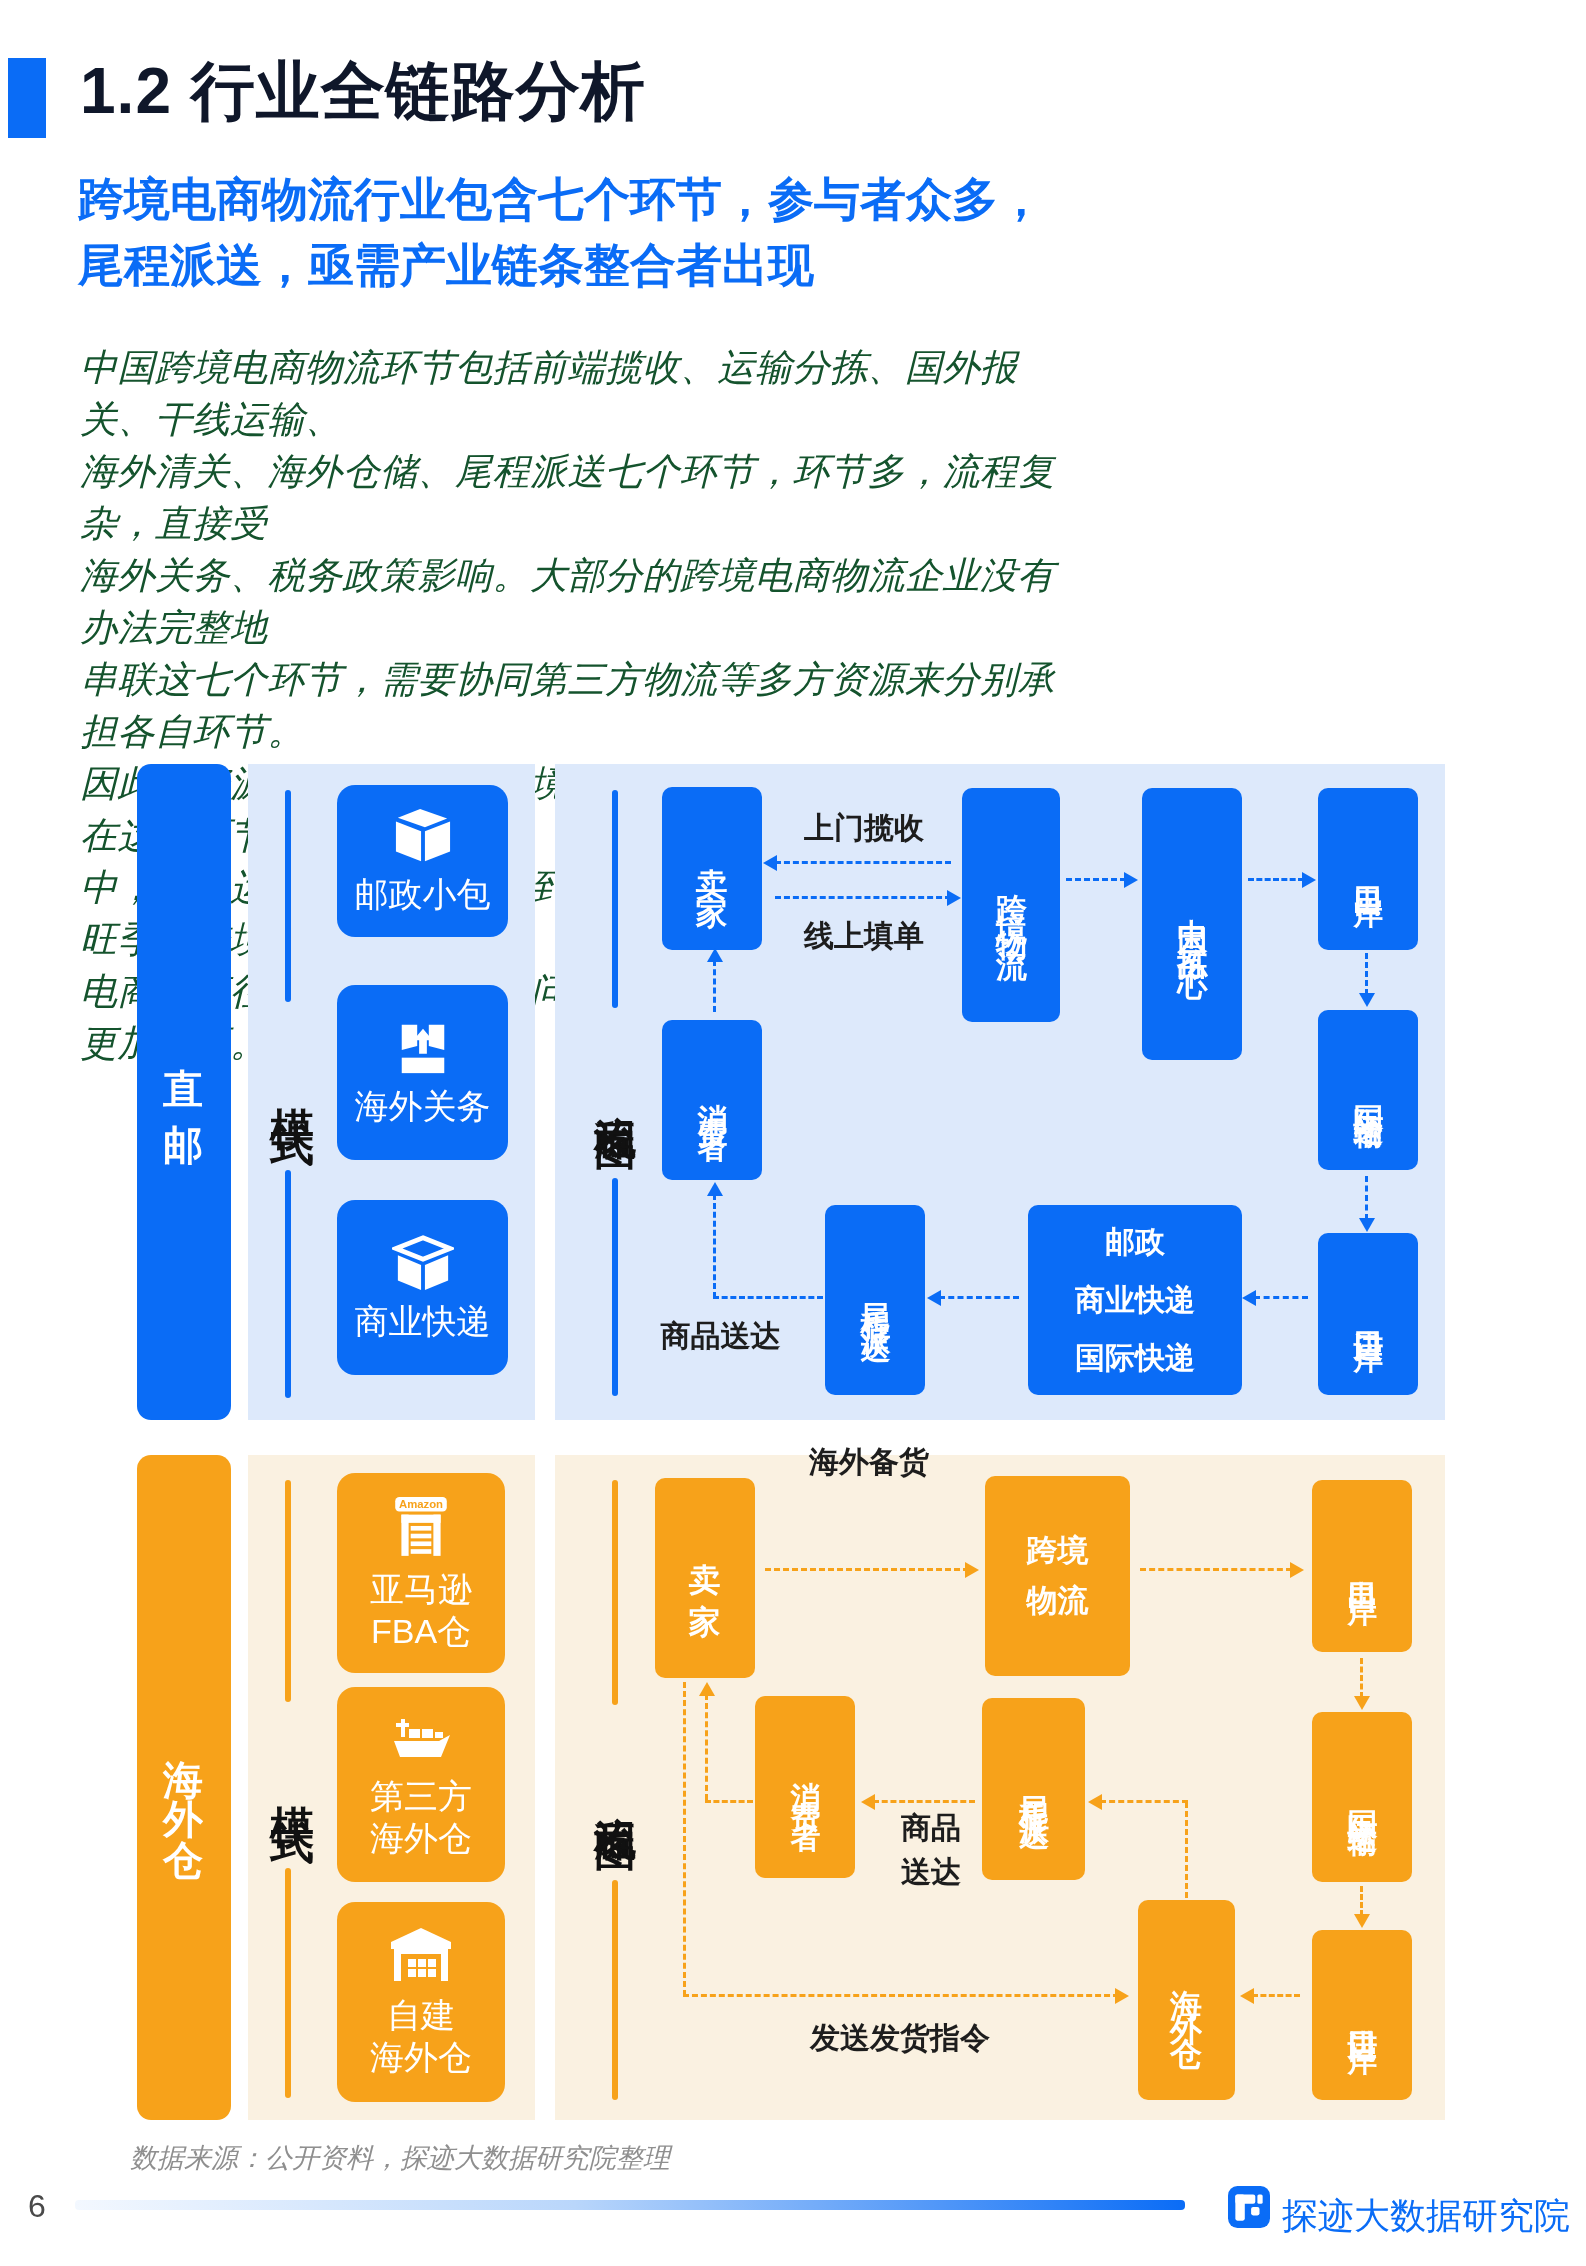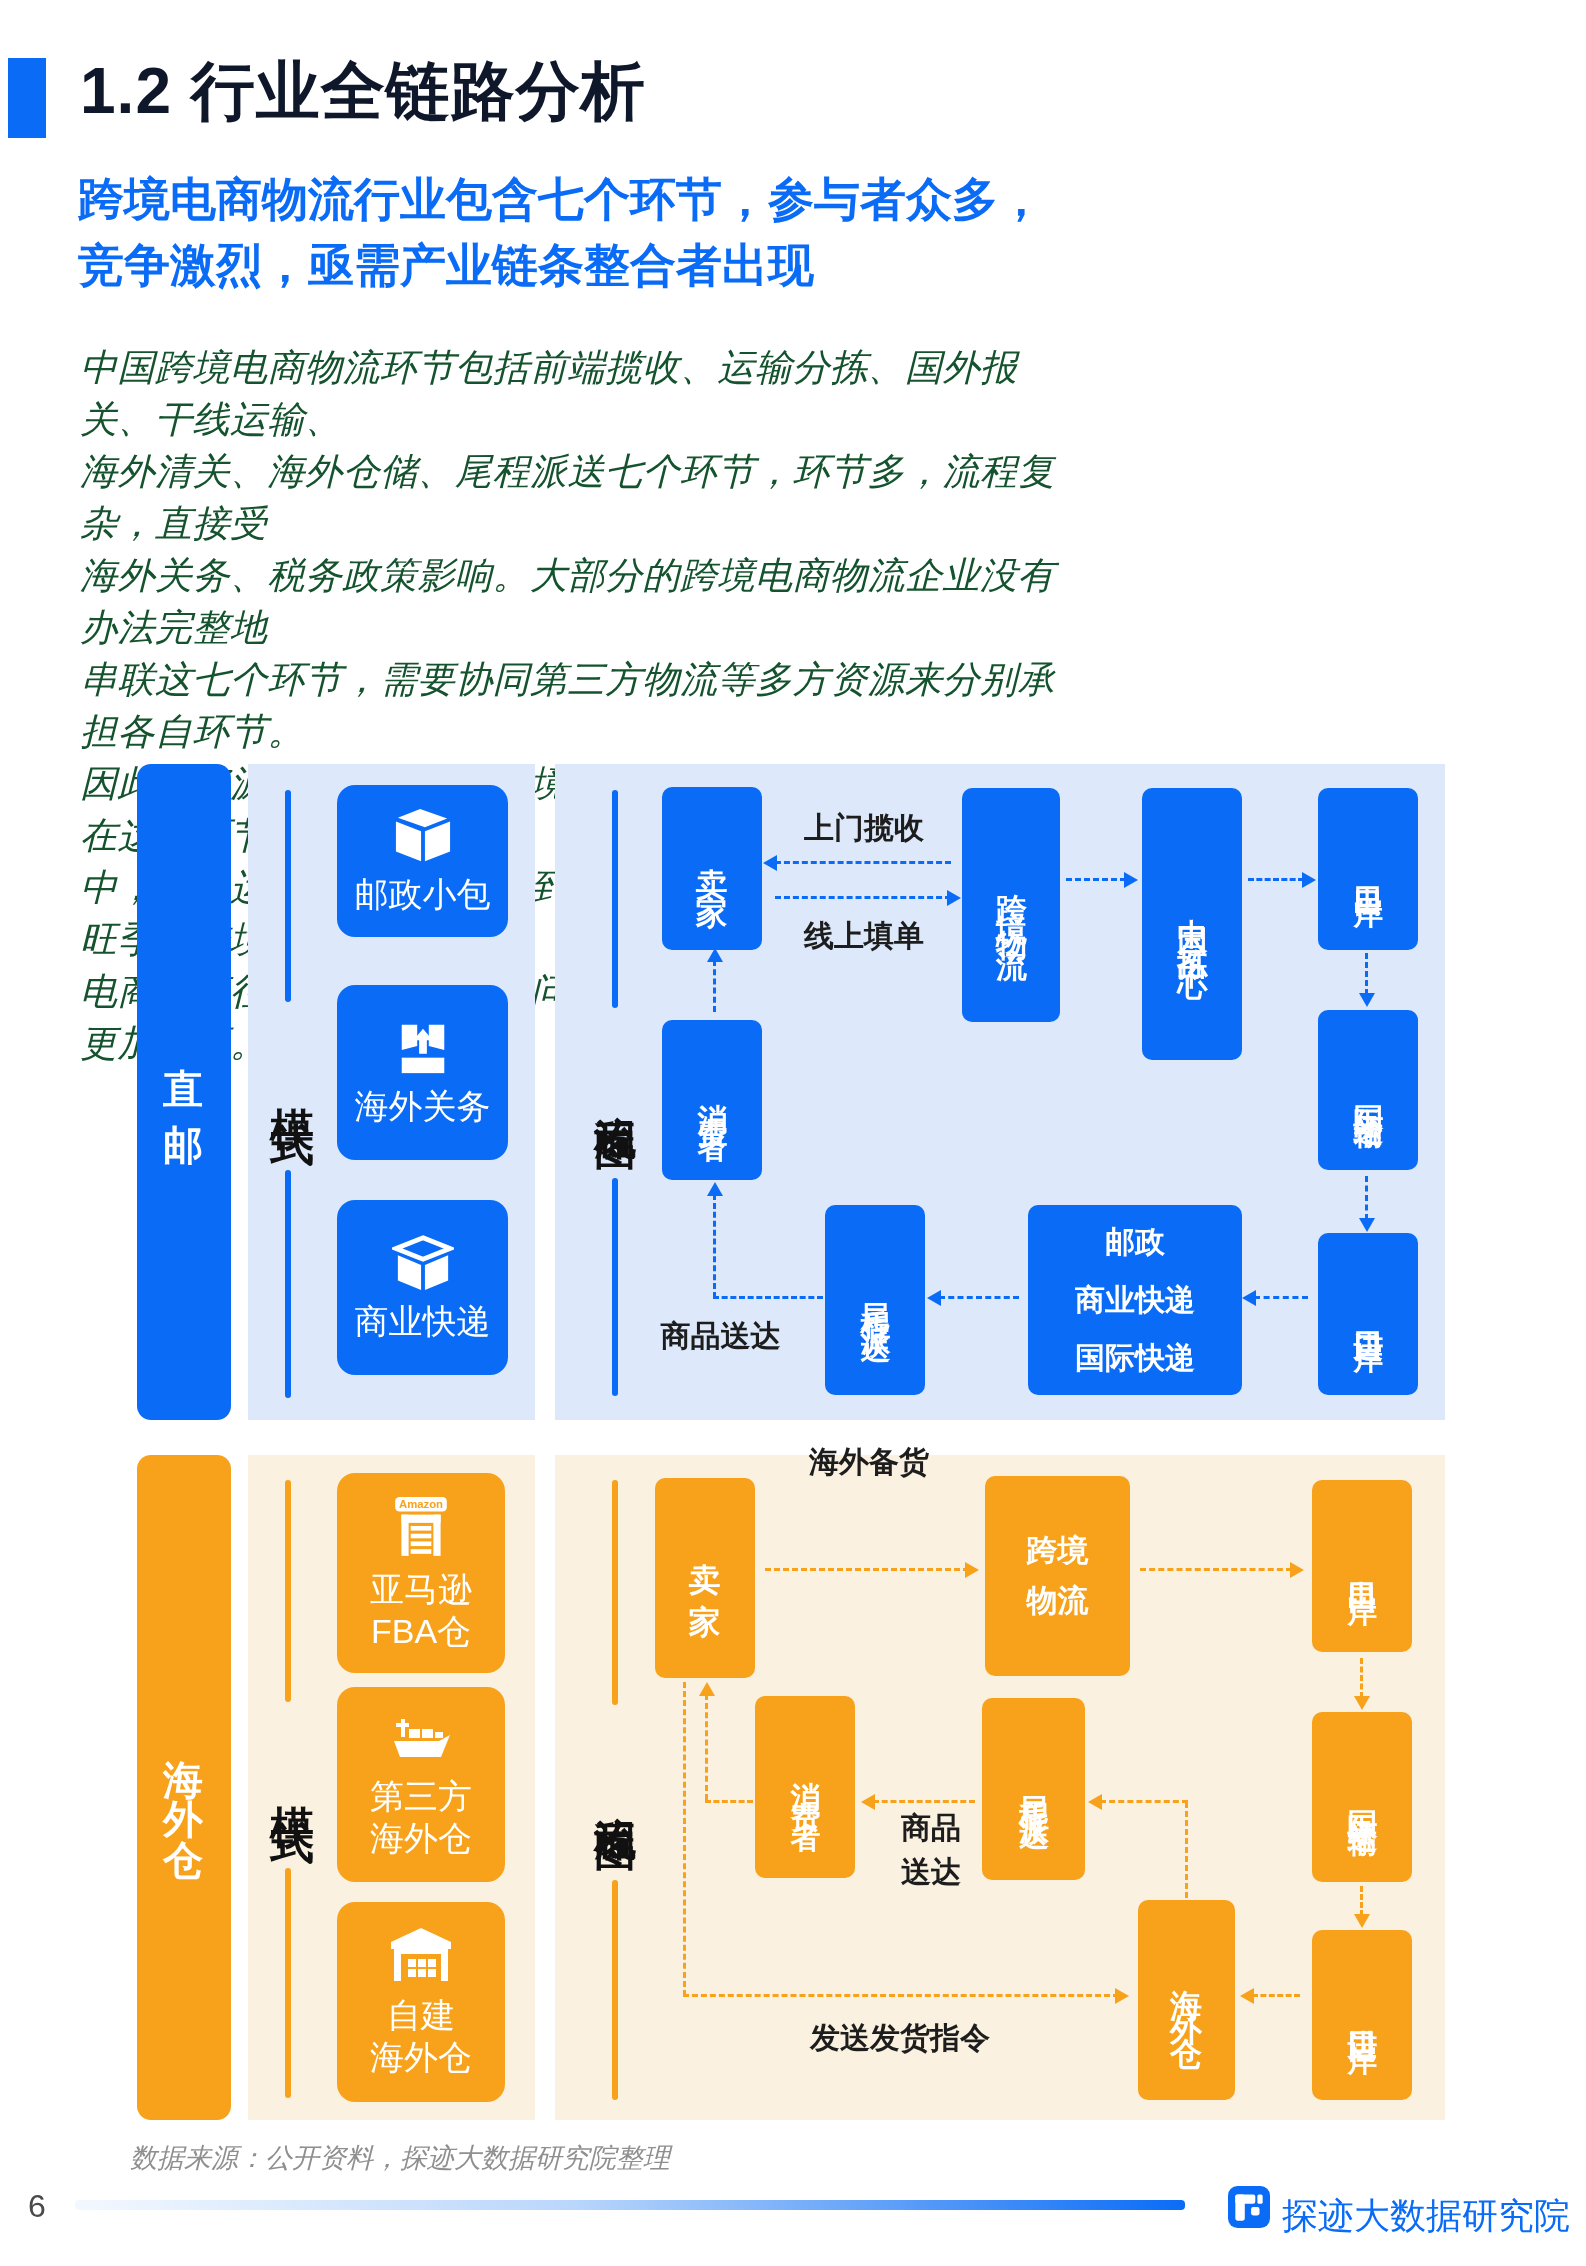--- a/index.html
+++ b/index.html
@@ -42,21 +42,21 @@
   svg{display:block;}
 </style>
 </head>
 <body>
 
 <div id="page">
 
   <div class="abs title-square" style="left:8px;top:58px;width:38px;height:80px;"></div>
   <div class="abs page-title" style="left:80px;top:48px;width:1200px;">1.2 行业全链路分析</div>
   <div class="abs page-subtitle ml" style="left:78px;top:166px;width:1420px;">跨境电商物流行业包含七个环节，参与者众多，
-竞争激烈，亟需产业链条整合者出现</div>
+尾程派送，亟需产业链条整合者出现</div>
   <div class="abs body-par ml" style="left:80px;top:342px;width:1010px;">中国跨境电商物流环节包括前端揽收、运输分拣、国外报关、干线运输、
 海外清关、海外仓储、尾程派送七个环节，环节多，流程复杂，直接受
 海外关务、税务政策影响。大部分的跨境电商物流企业没有办法完整地
 串联这七个环节，需要协同第三方物流等多方资源来分别承担各自环节。
 因此，资源整合能力对于跨境电商物流公司来说十分重要。在这些环节
 中，干线运输是血液，关系到整个链条的顺利完成，在销售旺季，跨境
 电商物流往往遭遇运力短缺问题，叠加疫情影响，干线运输更加重要。</div>
 
   <div class="blue-flow">
     <div class="abs side-bar" style="left:137px;top:764px;width:94px;height:656px;">

